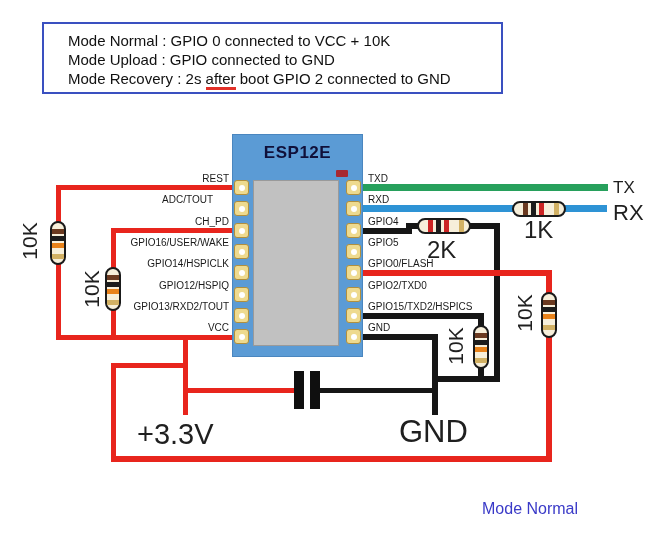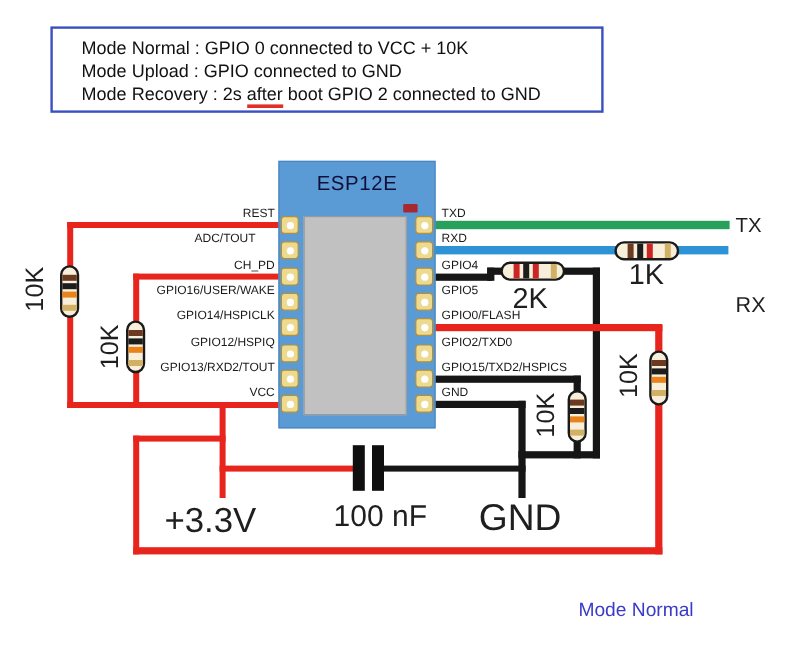--- a/index.html
+++ b/index.html
@@ -13,21 +13,21 @@
 
   .note-box{position:absolute;left:42px;top:22px;width:461px;height:72px;
             border:2px solid var(--note-border);background:#fff;
             padding:7px 0 0 24px;box-sizing:border-box;}
   .note-line{font-size:15px;line-height:19px;color:#111;white-space:nowrap;}
   .ul-red{border-bottom:3px solid var(--underline-red);padding-bottom:0px;}
 
   .chip{position:absolute;left:232px;top:134px;width:131px;height:223px;
         background:var(--chip-body);border:1px solid #4a86bf;box-sizing:border-box;}
   .chip-title{position:absolute;left:0;top:8px;width:100%;text-align:center;
-              font-size:17px;font-weight:normal;color:#10103a;letter-spacing:0.5px;}
+              font-size:17px;font-weight:bold;color:#10103a;letter-spacing:0.5px;}
   .chip-inner{position:absolute;left:20px;top:45px;width:86px;height:166px;
               background:var(--chip-inner);border:1px solid #9a9a9a;box-sizing:border-box;}
   .chip-led{position:absolute;left:103px;top:35px;width:12px;height:7px;
             background:var(--led-red);border-radius:1px;}
   .pin{position:absolute;width:15px;height:15px;background:var(--pin-gold);
        border:1px solid #b08f3e;border-radius:3px;box-sizing:border-box;}
   .pin::after{content:'';position:absolute;left:3.5px;top:3.5px;width:6px;height:6px;
        background:#fff;border-radius:50%;}
   .pin-lbl{position:absolute;font-size:10px;line-height:11px;height:11px;
        color:#1a1a1a;white-space:nowrap;}
@@ -139,29 +139,28 @@
     <div class="band c-brown"></div>
     <div class="band c-black"></div>
     <div class="band c-red"></div>
     <div class="band c-gold"></div>
   </div>
 
   <div class="cap-plate" style="left:294px;top:371px;"></div>
   <div class="cap-plate" style="left:310px;top:371px;"></div>
 
   <div class="big-label" style="left:613px;top:178px;font-size:17px;">TX</div>
-  <div class="big-label" style="left:613px;top:200px;font-size:18px;margin-top:44px;">RX</div>
+  <div class="big-label" style="left:613px;top:200px;font-size:22px;">RX</div>
   <div class="big-label" style="left:427px;top:236px;font-size:24px;">2K</div>
   <div class="big-label" style="left:524px;top:216px;font-size:24px;">1K</div>
   <div class="vlabel" style="left:0px;top:230px;">10K</div>
   <div class="vlabel" style="left:62px;top:278px;">10K</div>
   <div class="vlabel" style="left:426px;top:335px;">10K</div>
   <div class="vlabel" style="left:495px;top:302px;">10K</div>
   <div class="big-label" style="left:137px;top:418px;font-size:29px;">+3.3V</div>
-  <div class="big-label" style="left:278px;top:416px;font-size:25px;">100 nF</div>
   <div class="big-label" style="left:399px;top:414px;font-size:31px;">GND</div>
   <div class="mode-status">Mode Normal</div>
 
 <div class="pin" style="left: 234px; top: 180px;"></div>
     <div class="pin-lbl left" style="right: 436px; top: 173px;">REST</div>
     <div class="pin" style="left: 234px; top: 201px;"></div>
     <div class="pin-lbl left" style="right: 452px; top: 194px;">ADC/TOUT</div>
     <div class="pin" style="left: 234px; top: 223px;"></div>
     <div class="pin-lbl left" style="right: 436px; top: 216px;">CH_PD</div>
     <div class="pin" style="left: 234px; top: 244px;"></div>

